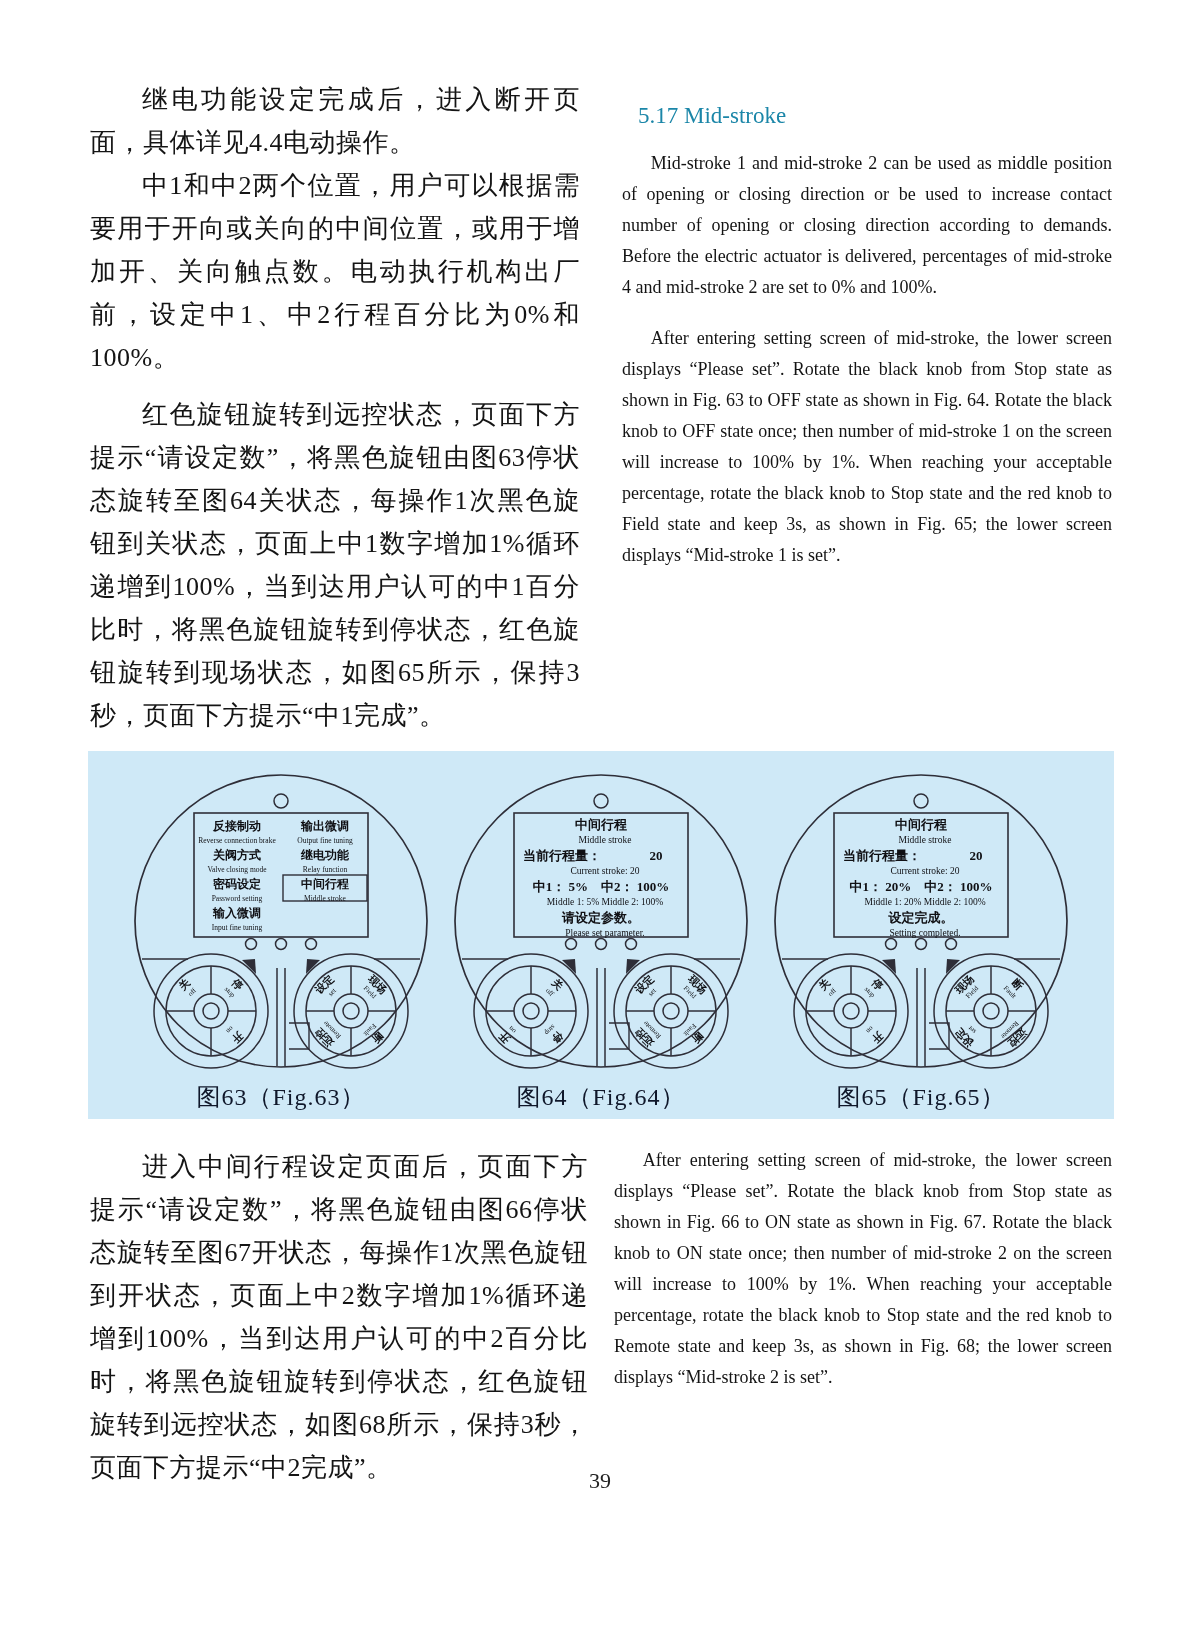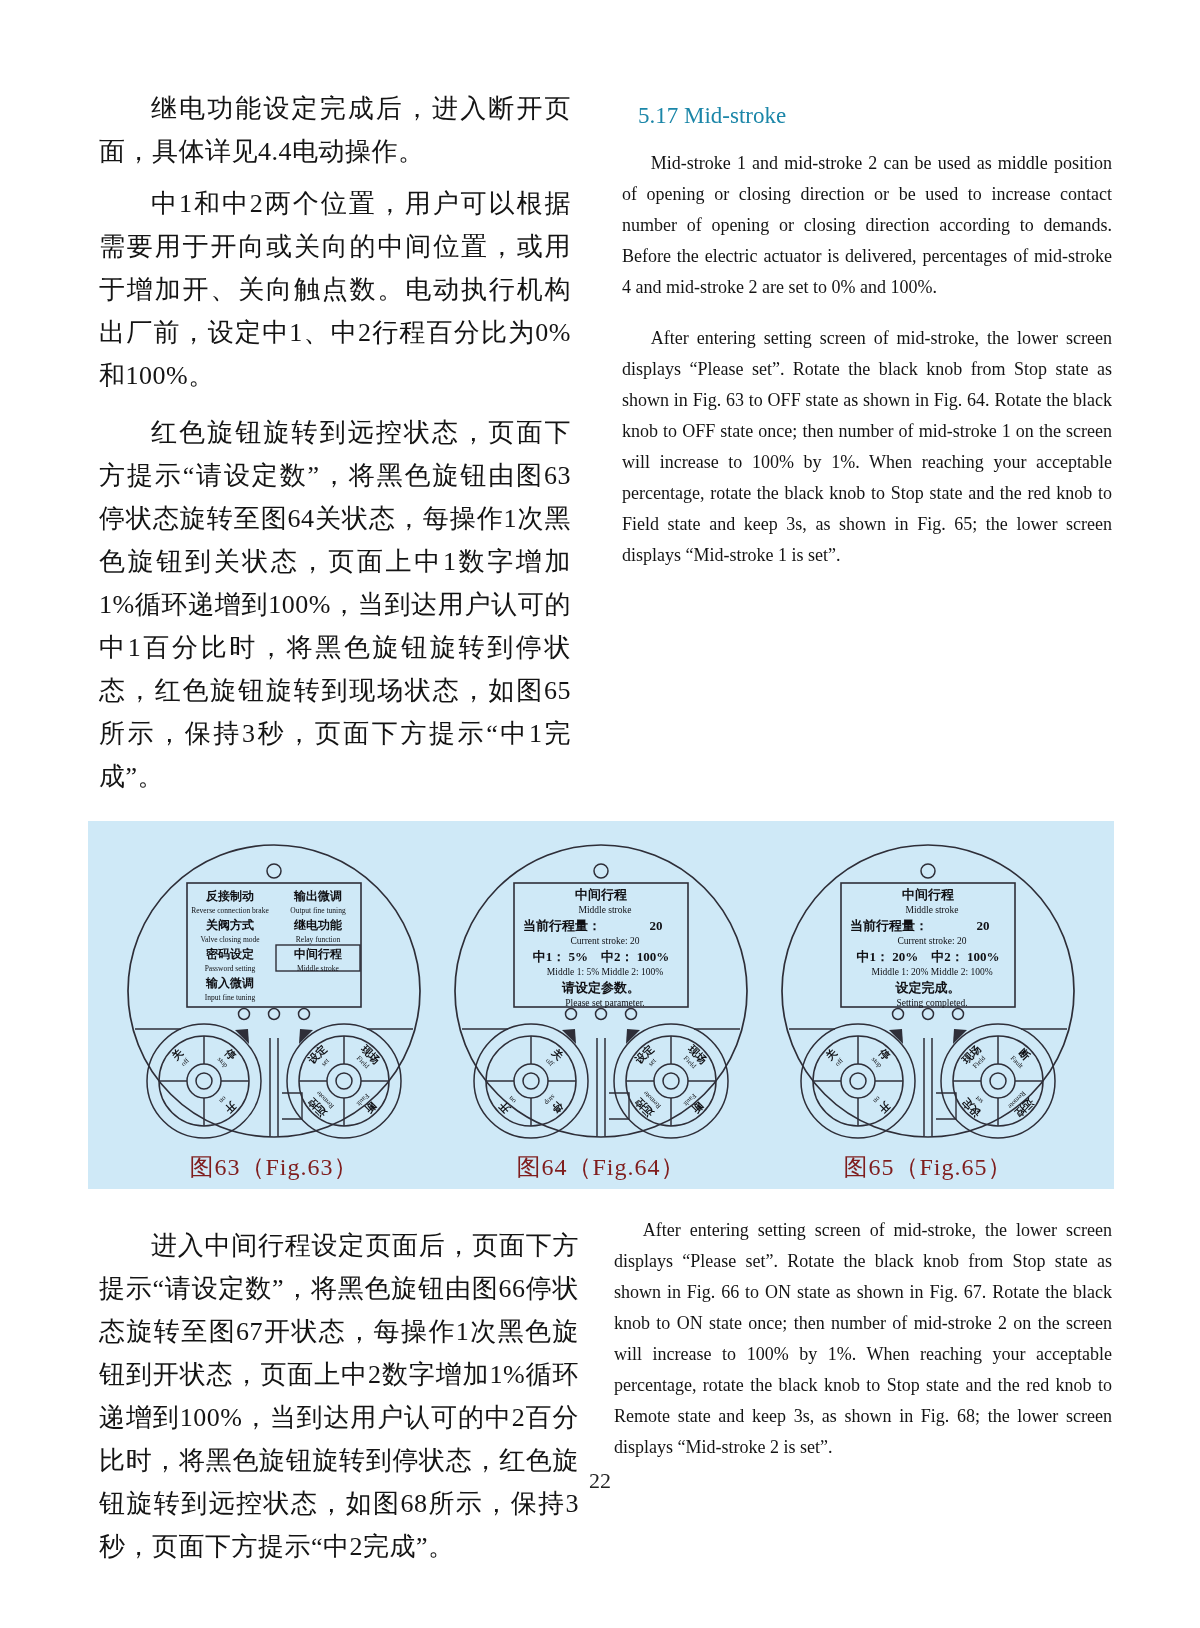--- a/index.html
+++ b/index.html
@@ -5,44 +5,44 @@
   html,body{margin:0;padding:0;}
   body{
     width:1200px;height:1628px;background:#ffffff;overflow:hidden;
     font-family:"Liberation Serif","DejaVu Serif",serif;color:#141414;
     -webkit-font-smoothing:antialiased;
   }
   .page{box-sizing:border-box;width:1200px;height:1628px;padding:78px 88px 0 90px;position:relative;}
   .cols{display:flex;gap:42px;align-items:flex-start;}
   .col{flex:1;min-width:0;}
   .zh-para{
-    margin:9px;font-size:26px;line-height:43px;text-align:justify;
+    margin:0;font-size:26px;line-height:43px;text-align:justify;
     text-indent:2em;letter-spacing:0.5px;
   }
   .en-para{
     margin:0;font-size:18px;line-height:31px;text-align:justify;
     text-indent:1.6em;
   }
   .spaced-zh{margin-top:14px;}
   .spaced-en{margin-top:20px;}
   .heading{font-weight:bold;}
   .zh-heading{
     margin:16px 0 14px 34px;font-size:28px;line-height:34px;color:var(--accent,#1b86a8);
   }
   .en-heading{
     margin:24px 0 18px 16px;font-size:23px;line-height:28px;color:var(--accent,#1b86a8);font-weight:normal;
   }
   .figure-panel{
     margin:14px -2px 0 -2px;background:var(--panel,#cfe9f7);
-    padding:20px 26px 6px 26px;display:flex;justify-content:space-between;
+    padding:20px 26px 6px 26px;display:flex;justify-content:center;
   }
   .fig{width:320px;display:flex;flex-direction:column;align-items:center;}
   .fig svg{display:block;}
   .fig-caption{
-    margin-top:6px;font-size:24px;color:#7f1d1d;text-align:center;letter-spacing:1px;
+    margin-top:6px;font-size:24px;color:#0f172a;text-align:center;letter-spacing:1px;
   }
   .lower{margin-top:26px;gap:26px;}
   .page-number{
     position:absolute;left:0;right:0;top:1468px;text-align:center;
     font-size:22px;color:#222;
   }
   svg text{font-family:"Liberation Serif","DejaVu Serif",serif;}
 </style>
 </head>
 <body>
@@ -304,14 +304,14 @@
 
   <div class="cols lower">
     <div class="col">
       <p class="zh-para">进入中间行程设定页面后，页面下方提示“请设定数”，将黑色旋钮由图66停状态旋转至图67开状态，每操作1次黑色旋钮到开状态，页面上中2数字增加1%循环递增到100%，当到达用户认可的中2百分比时，将黑色旋钮旋转到停状态，红色旋钮旋转到远控状态，如图68所示，保持3秒，页面下方提示“中2完成”。</p>
     </div>
     <div class="col">
       <p class="en-para">After entering setting screen of mid-stroke, the lower screen displays “Please set”. Rotate the black knob from Stop state as shown in Fig. 66 to ON state as shown in Fig. 67. Rotate the black knob to ON state once; then number of mid-stroke 2 on the screen will increase to 100% by 1%. When reaching your acceptable percentage, rotate the black knob to Stop state and the red knob to Remote state and keep 3s, as shown in Fig. 68; the lower screen displays “Mid-stroke 2 is set”.</p>
     </div>
   </div>
 
-  <div class="page-number">22</div>
+  <div class="page-number">39</div>
 </div>
 
 </body></html>

